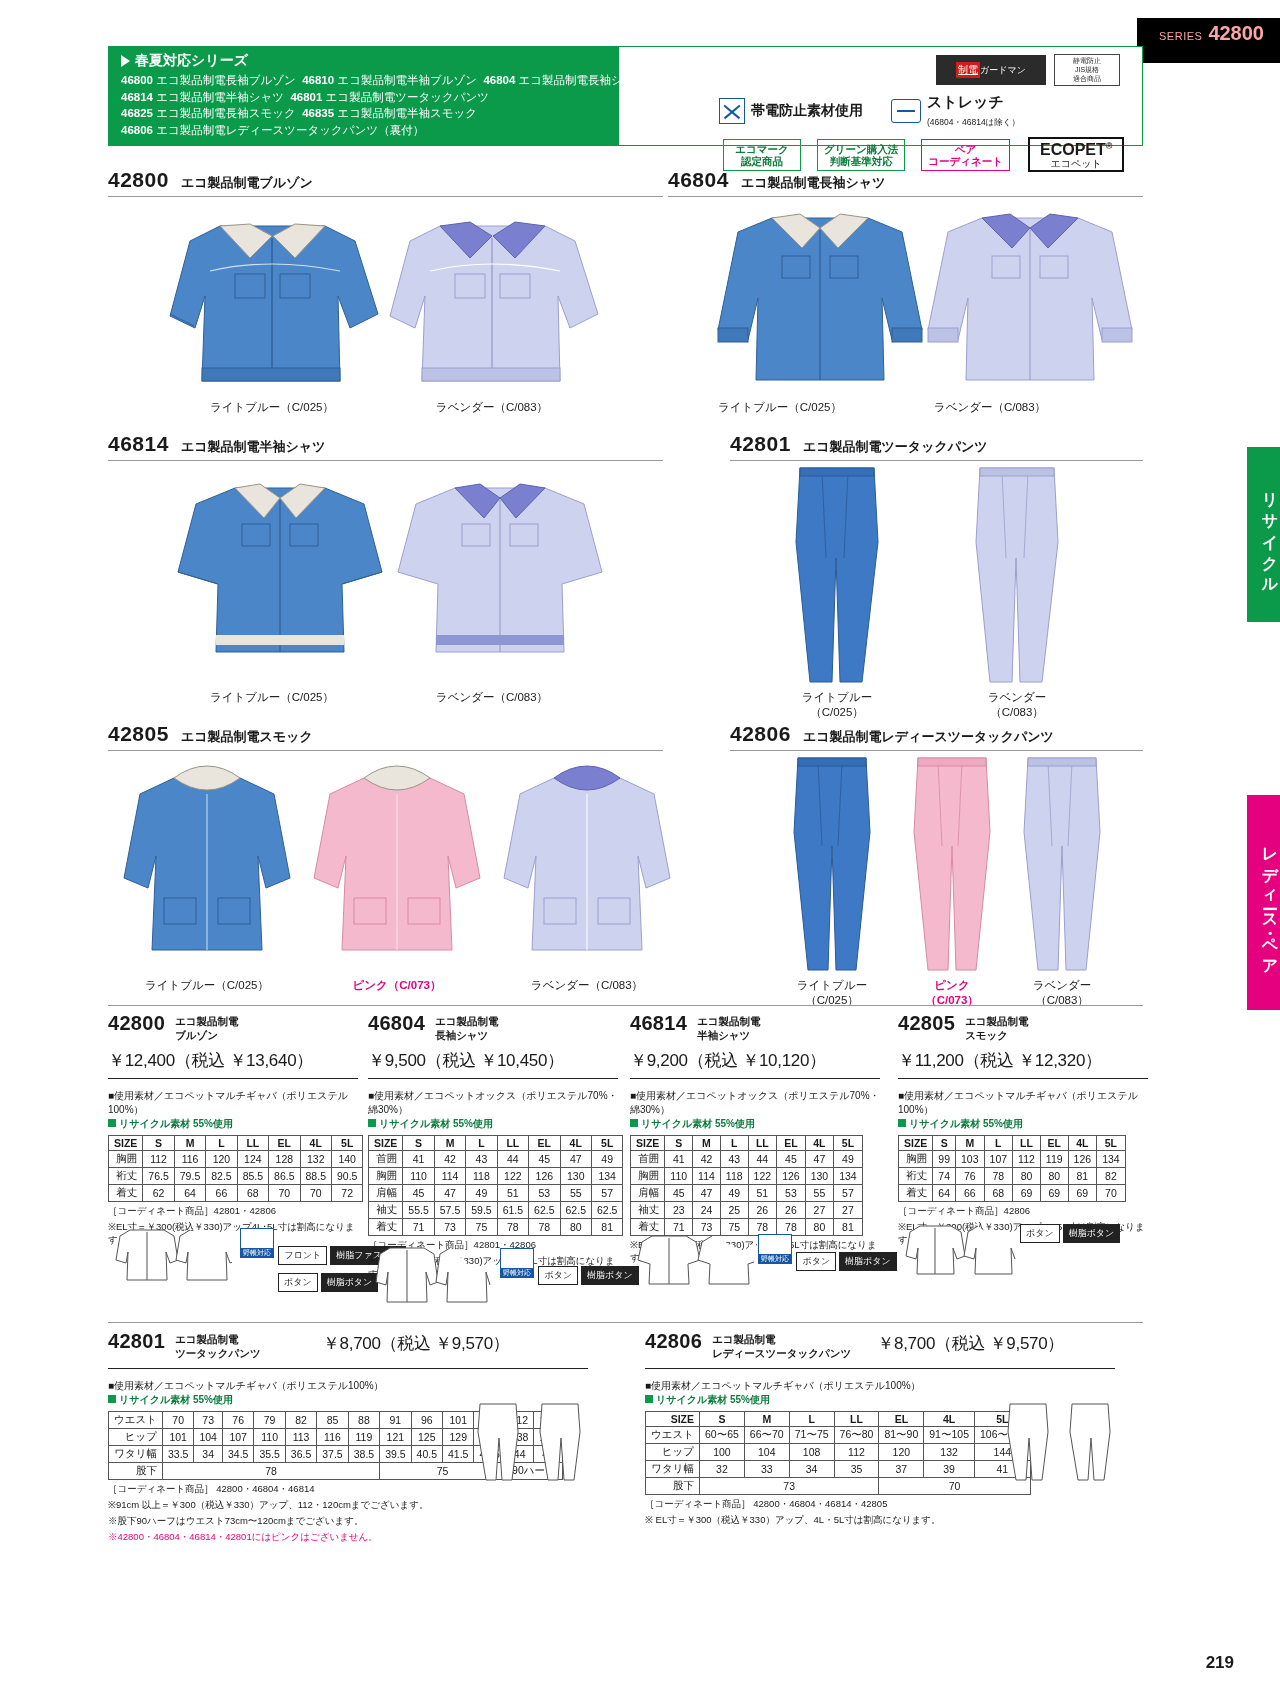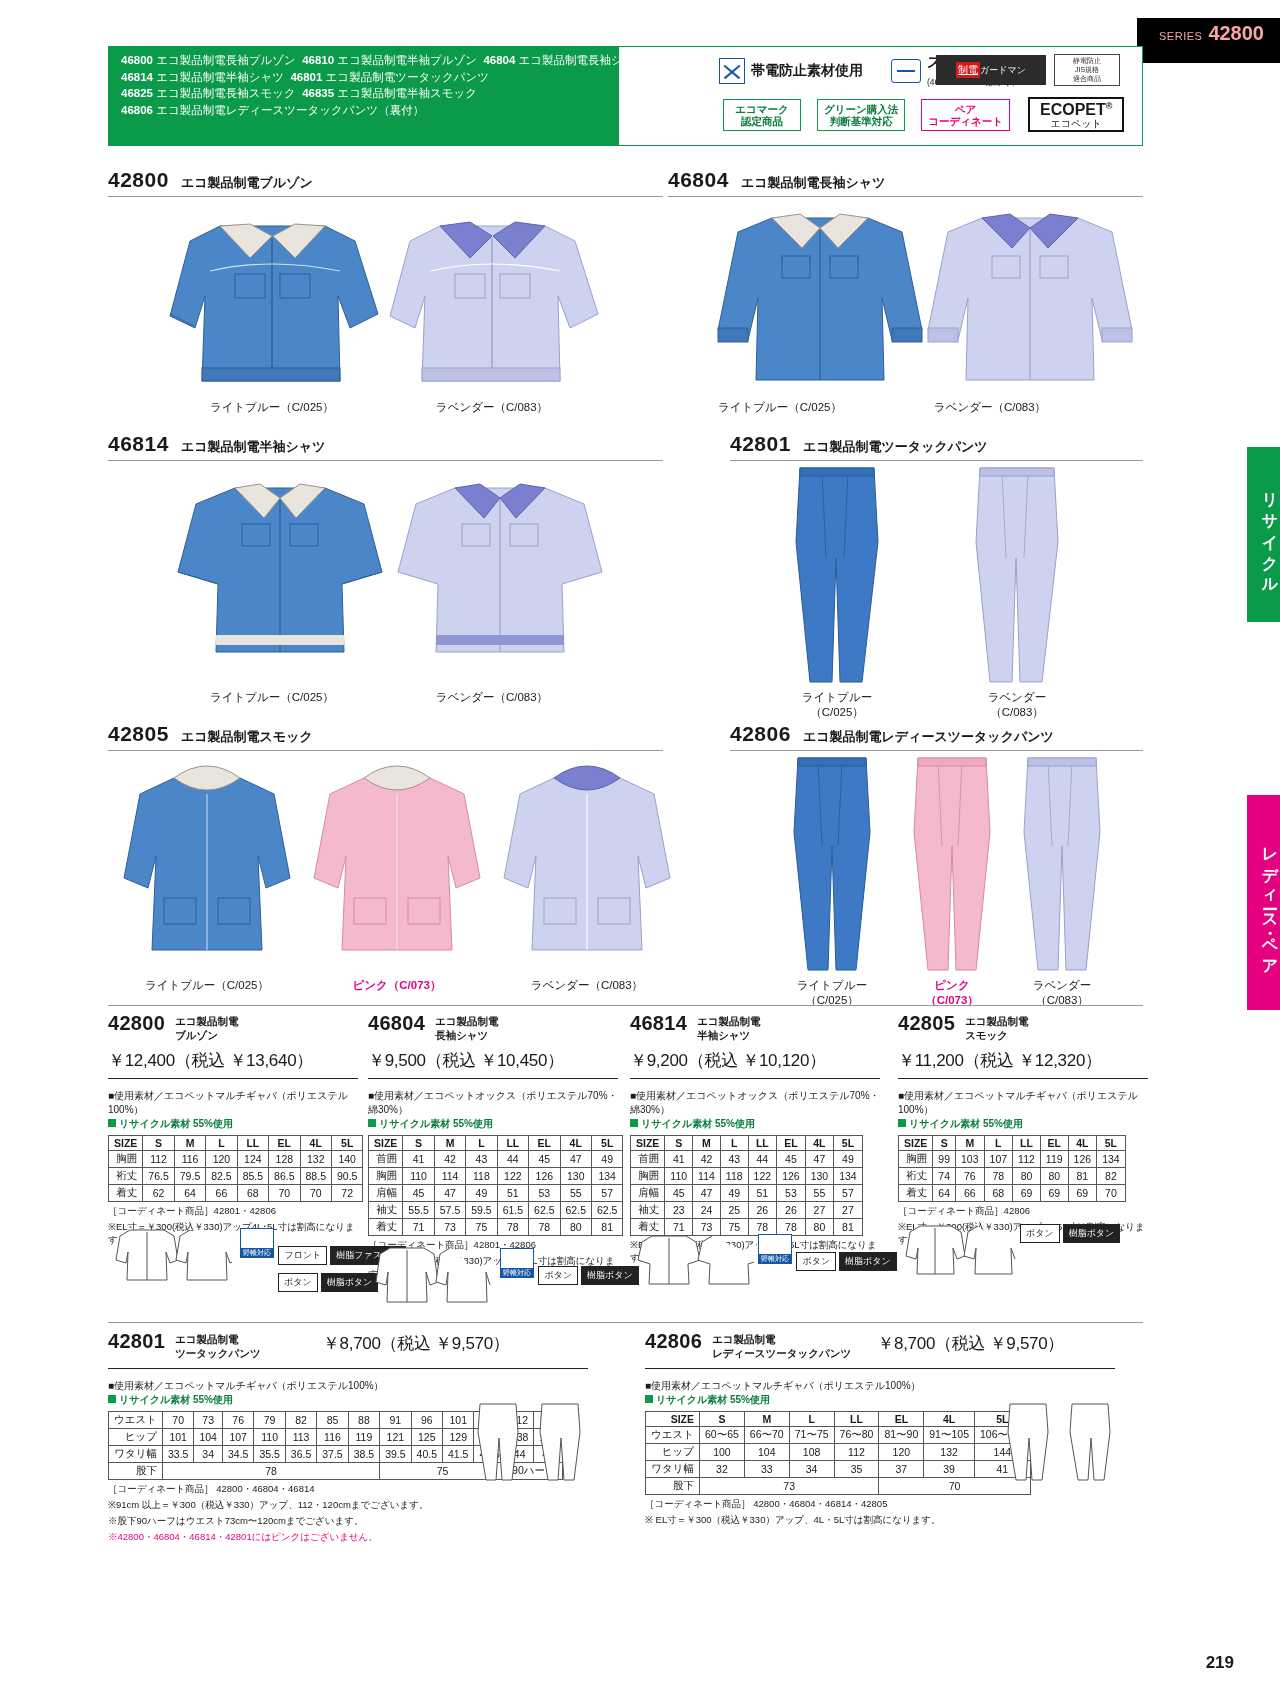--- a/index.html
+++ b/index.html
@@ -61,20 +61,21 @@
 
   .tb-right {
     flex: 1;
     background: #fff;
     position: relative;
     padding: 6px 10px;
   }
   .badge-row1 {
     display: flex; align-items: center; gap: 28px;
     margin-left: 90px;
+    margin-top: 40px;
   }
   .badge-antistatic { display: flex; align-items: center; gap: 6px; }
   .icon-box {
     width: 26px; height: 26px;
     border: 1.5px solid #1557a5;
     position: relative;
   }
   .icon-box.cross::before, .icon-box.cross::after {
     content: ""; position: absolute; left: 2px; top: 50%;
     width: 20px; height: 1.5px; background: #1557a5;
@@ -241,20 +242,24 @@
 </head>
 <body>
 
 <div class="series-tag">
   <span class="s-small">SERIES</span>
   <span class="s-num">42800</span>
 </div>
 
 <div class="top-banner">
   <div class="tb-left">
+    <div class="tb-title">
+      <span class="tri"></span>
+      <span>春夏対応シリーズ</span>
+    </div>
     <div class="tb-line">
       <span class="code">46800</span> エコ製品制電長袖ブルゾン&nbsp; <span class="code">46810</span> エコ製品制電半袖ブルゾン&nbsp; <span class="code">46804</span> エコ製品制電長袖シャツ
     </div>
     <div class="tb-line">
       <span class="code">46814</span> エコ製品制電半袖シャツ&nbsp; <span class="code">46801</span> エコ製品制電ツータックパンツ
     </div>
     <div class="tb-line">
       <span class="code">46825</span> エコ製品制電長袖スモック&nbsp; <span class="code">46835</span> エコ製品制電半袖スモック
     </div>
     <div class="tb-line">

